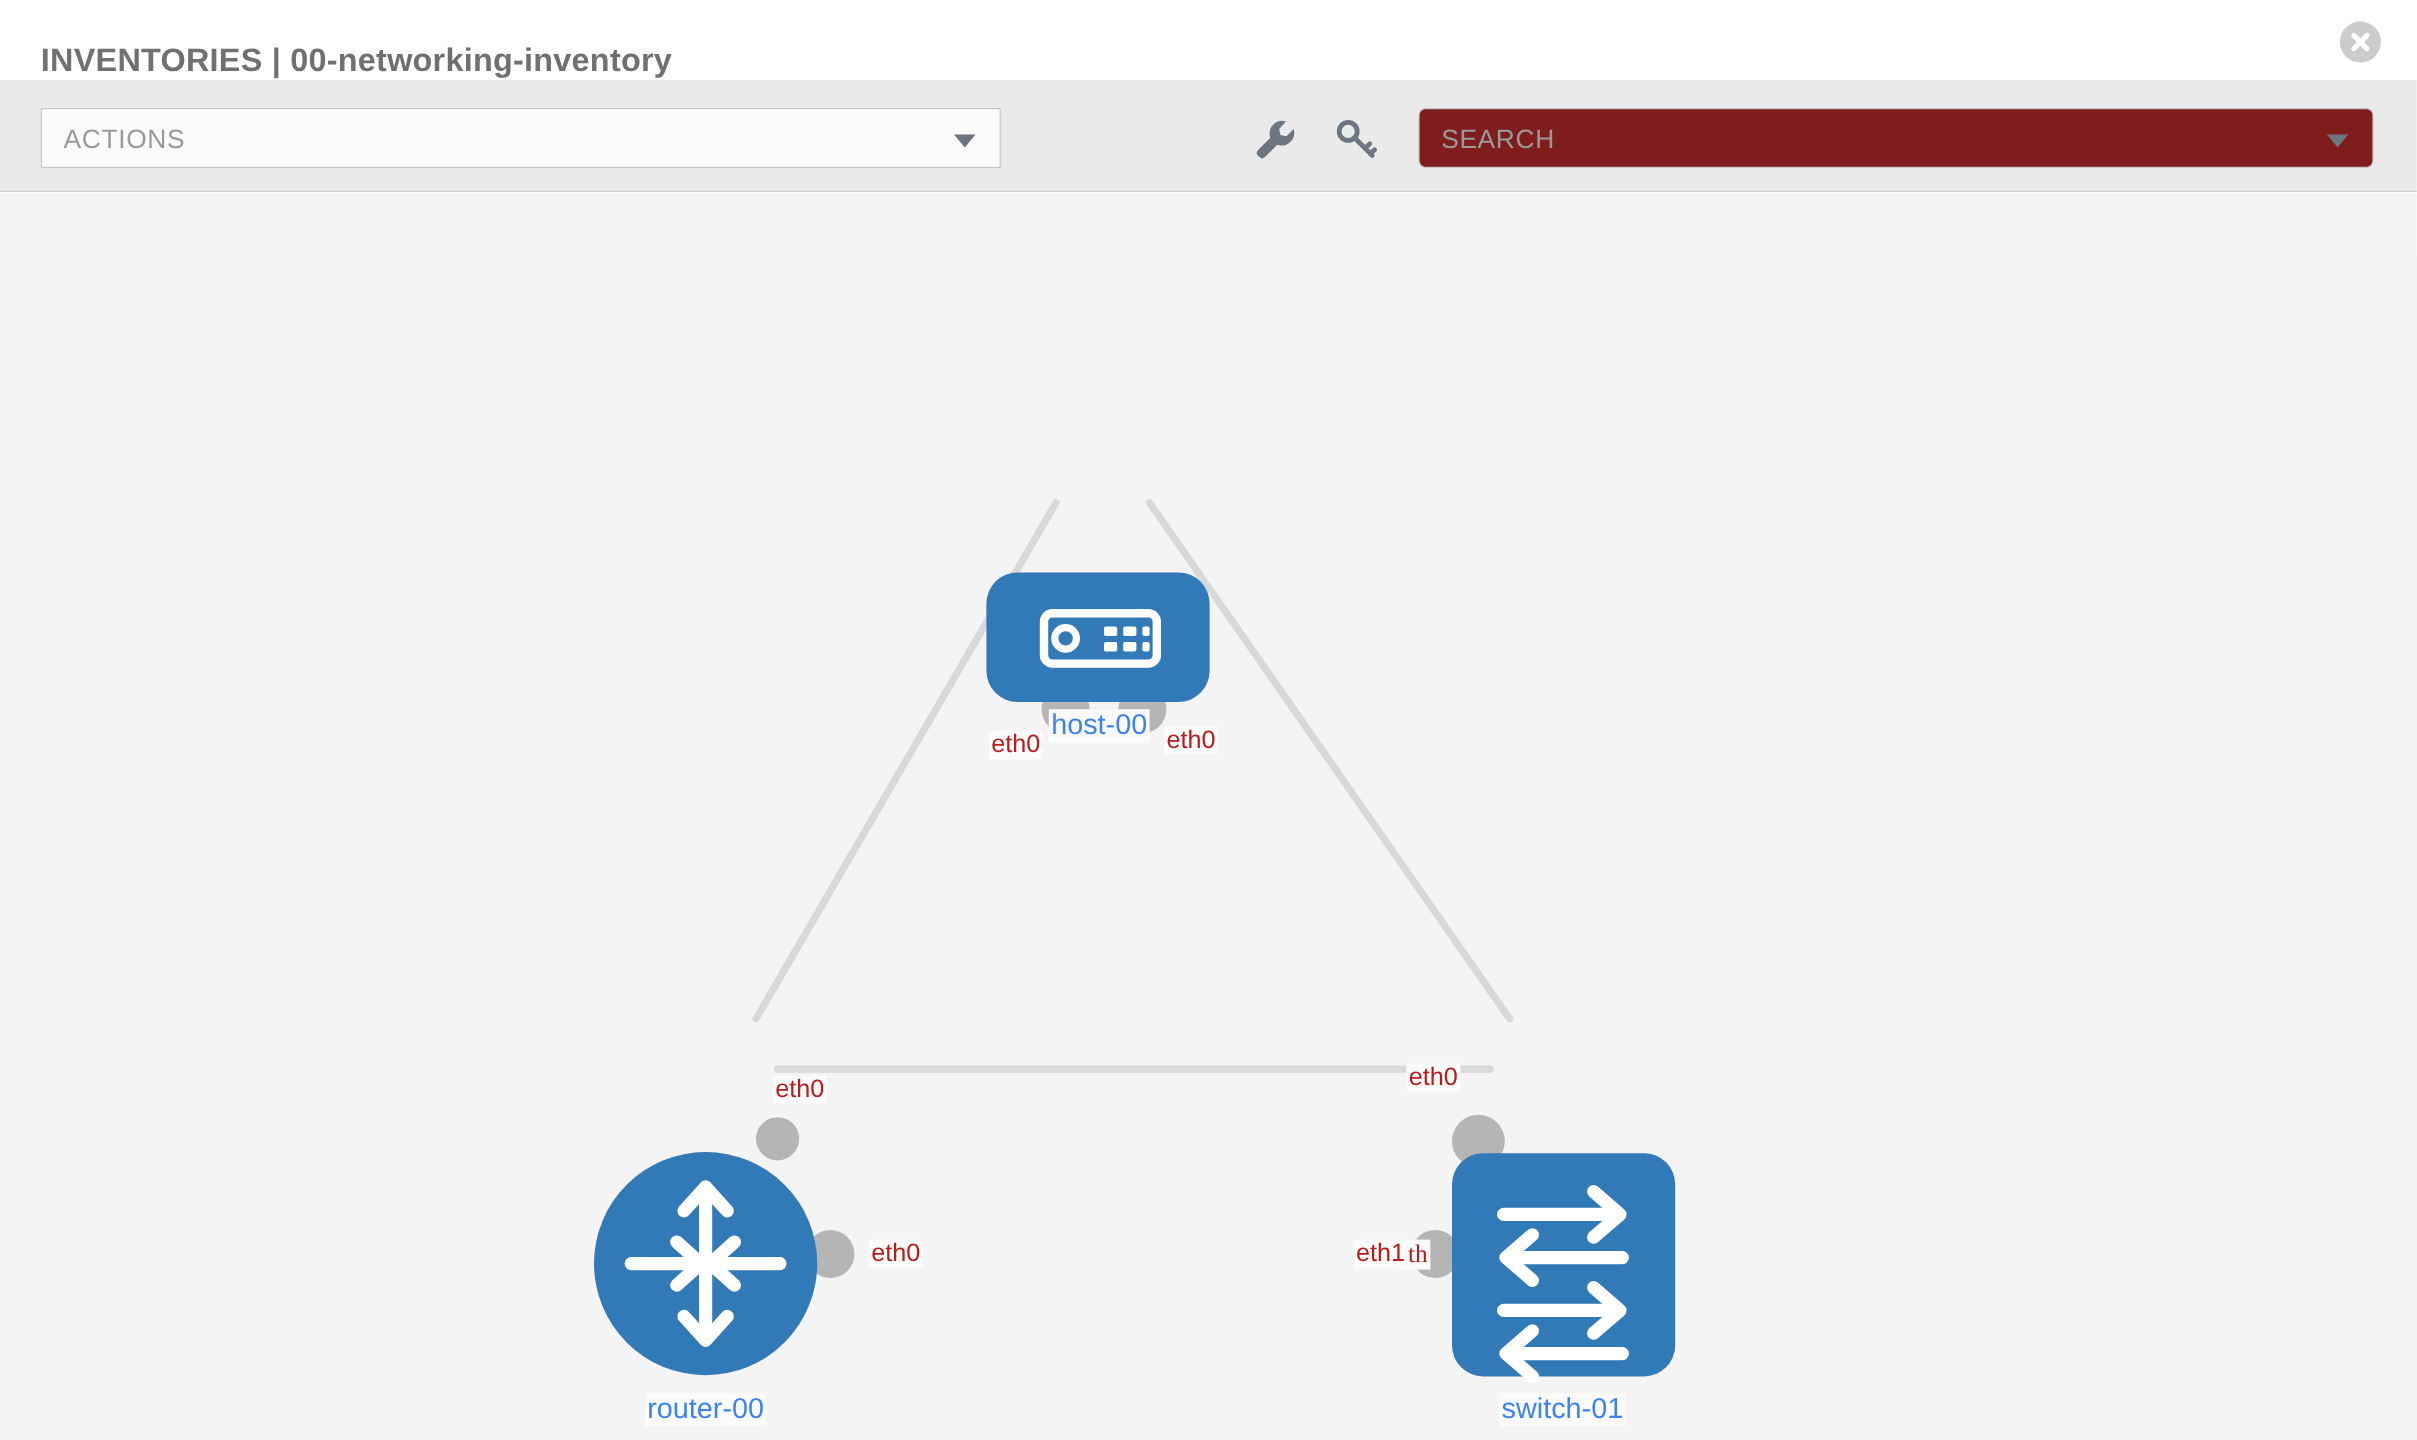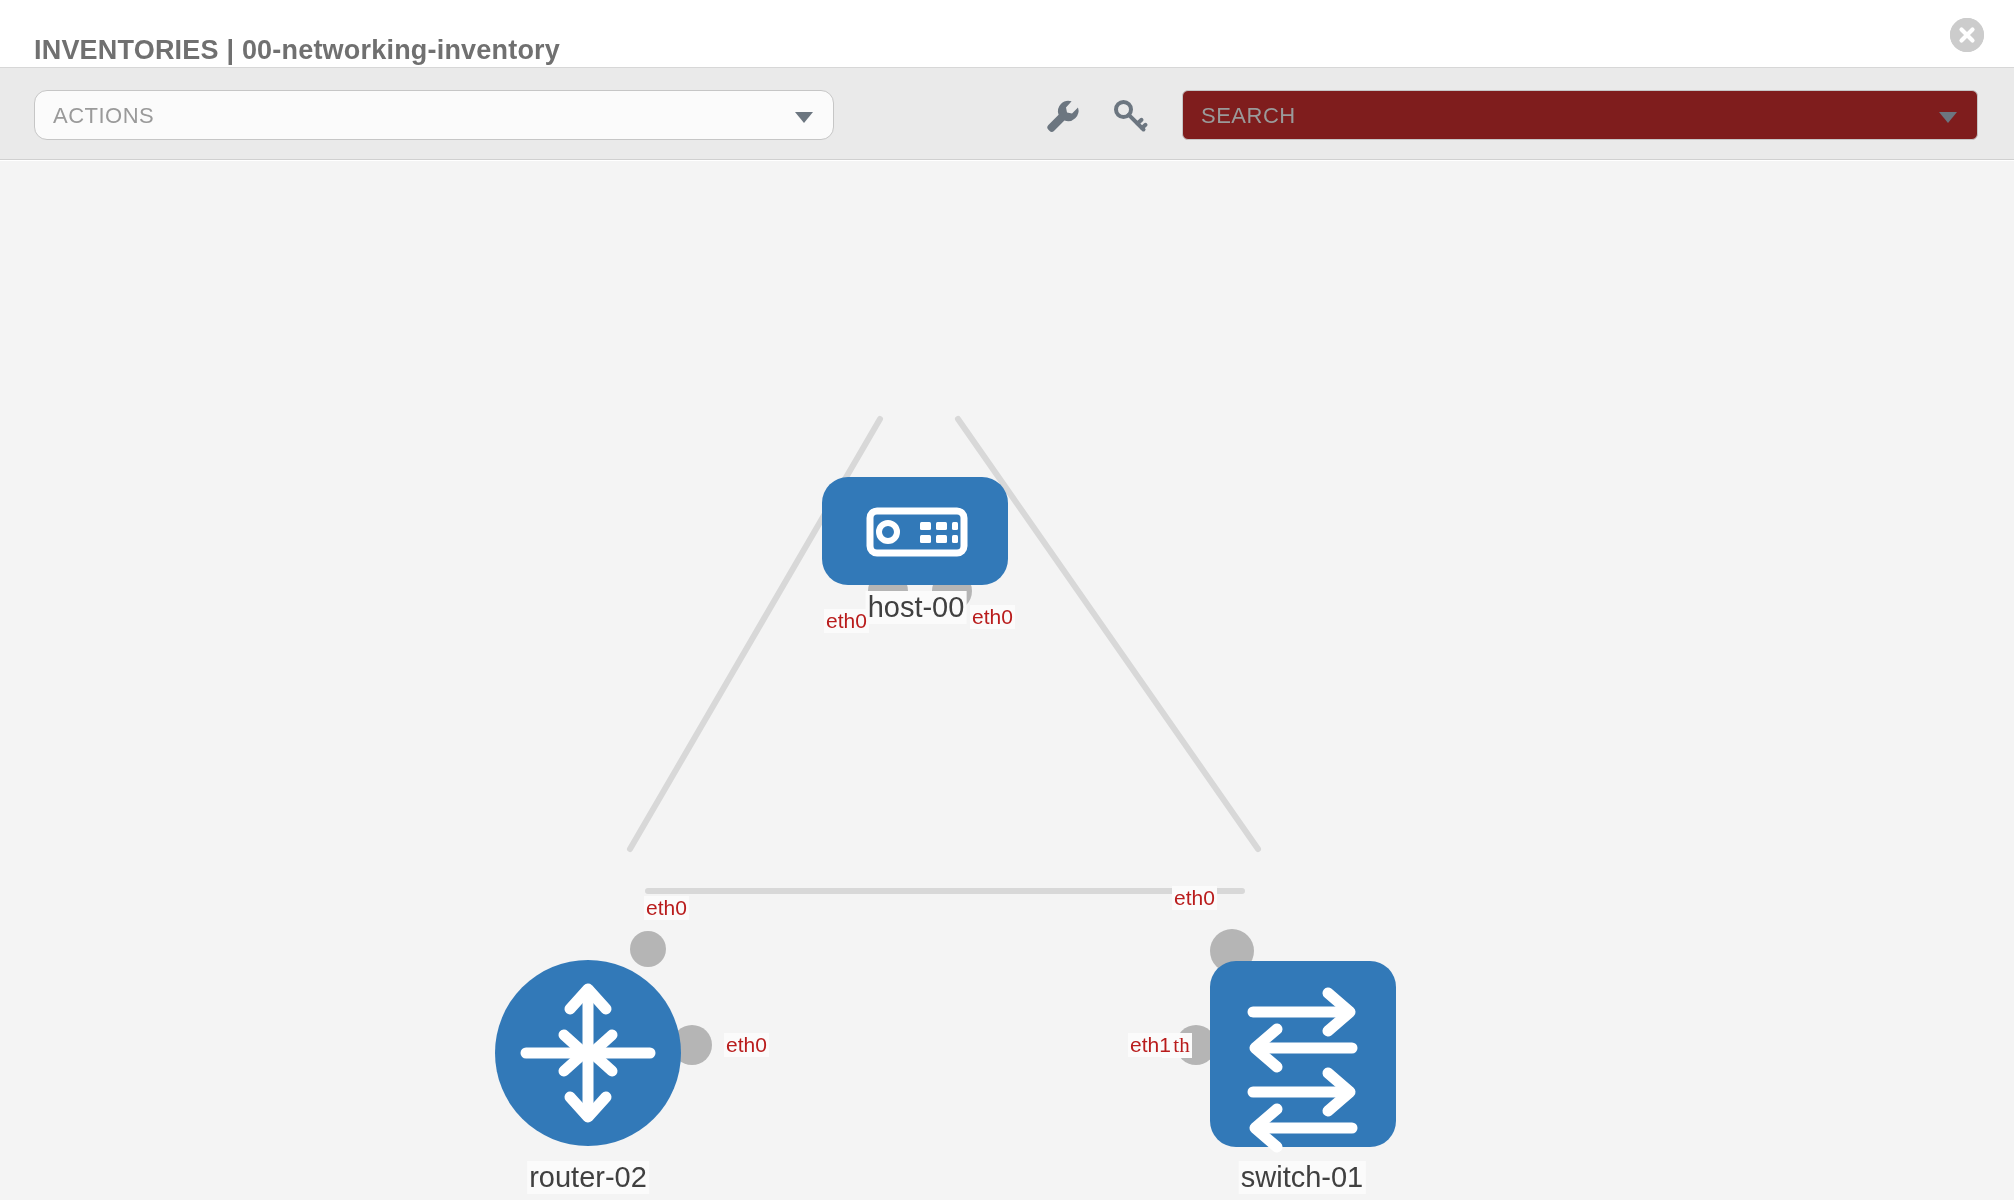--- a/index.html
+++ b/index.html
@@ -53,21 +53,21 @@
     width: 2014px; height: 92px;
     background: #eaeaea;
     border-bottom: 1px solid #d0d0d0;
   }
   .actions-select {
     position: absolute;
     left: 34px; top: 22px;
     width: 800px; height: 50px;
     background: #fbfbfb;
     border: 1px solid #c6c6c6;
-    border-radius: 13px;
+    border-radius: 0;
     cursor: pointer;
   }
   .actions-select .label {
     position: absolute;
     left: 18px; top: 12px;
     font-size: 22px;
     color: #9a9a9a;
     letter-spacing: 0.5px;
   }
   .caret {
@@ -114,22 +114,22 @@
   }
   .topo-svg {
     position: absolute;
     left: 0; top: 0;
     width: 2014px; height: 1039px;
   }
 
   
   .node-label {
     position: absolute;
-    font-size: 29px;
-    color: #404040;
+    font-size: 24px;
+    color: #3b82f6;
     background: #fbfbfb;
     white-space: nowrap;
     transform: translateX(-50%);
     padding: 0 2px;
   }
   .edge-label {
     position: absolute;
     font-size: 21px;
     color: #b91c1c;
     background: #fbfbfb;
@@ -250,21 +250,21 @@
           <path d="M1253 909 L1348 909" transform="translate(0,22)"></path>
           <path d="M1328 890 L1350 909 L1328 928" transform="translate(0,22)"></path>
 
           <path d="M1352 945 L1257 945" transform="translate(0,22)"></path>
           <path d="M1277 926 L1255 945 L1277 964" transform="translate(0,22)"></path>
         </g>
       </g>
     </svg>
 
     <div class="node-label" style="left:916px; top:430px;">host-00</div>
-    <div class="node-label" style="left:588px; top:1000px;">router-02</div>
+    <div class="node-label" style="left:588px; top:1000px;">router-00</div>
     <div class="node-label" style="left:1302px; top:1000px;">switch-01</div>
 
     <div class="edge-label" style="left:824px; top:448px;">eth0</div>
     <div class="edge-label" style="left:970px; top:444px;">eth0</div>
     <div class="edge-label" style="left:644px; top:735px;">eth0</div>
     <div class="edge-label" style="left:1172px; top:725px;">eth0</div>
     <div class="edge-label" style="left:724px; top:872px;">eth0</div>
     <div class="edge-label" style="left:1162px; top:872px;font-family:Liberation Serif, serif;">eth</div>
     <div class="edge-label" style="left:1128px; top:872px;">eth1</div>
 

